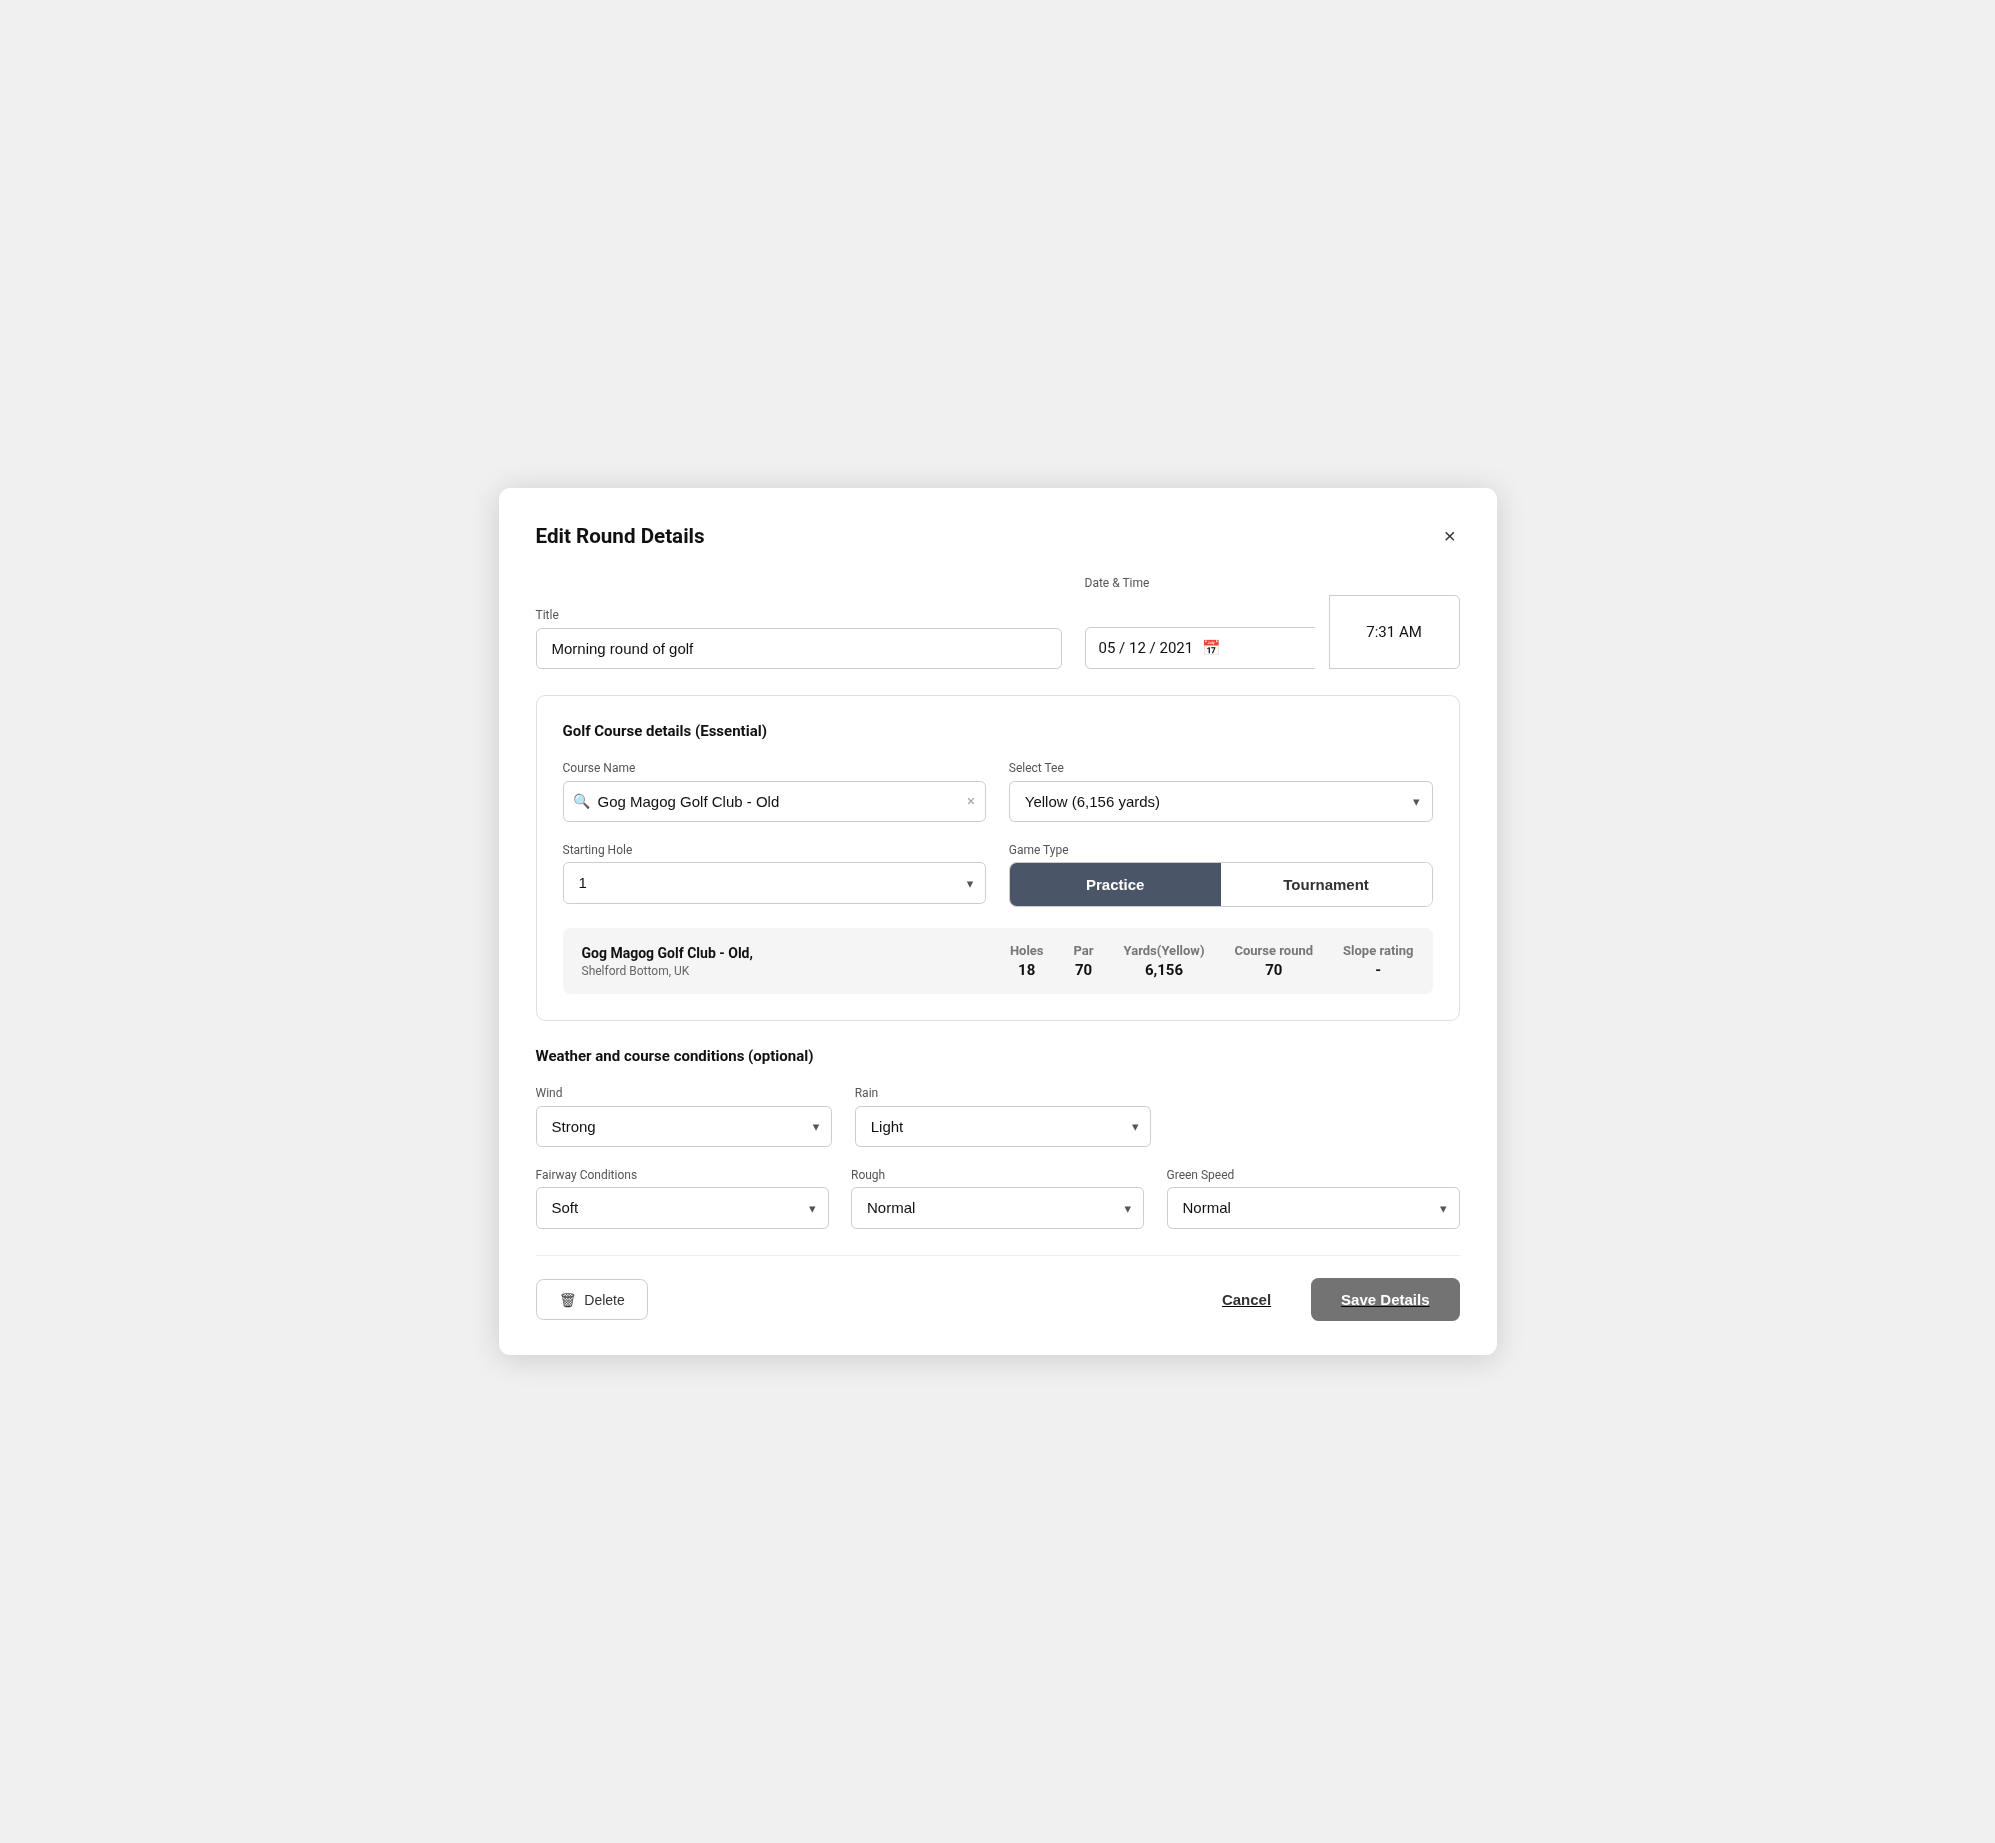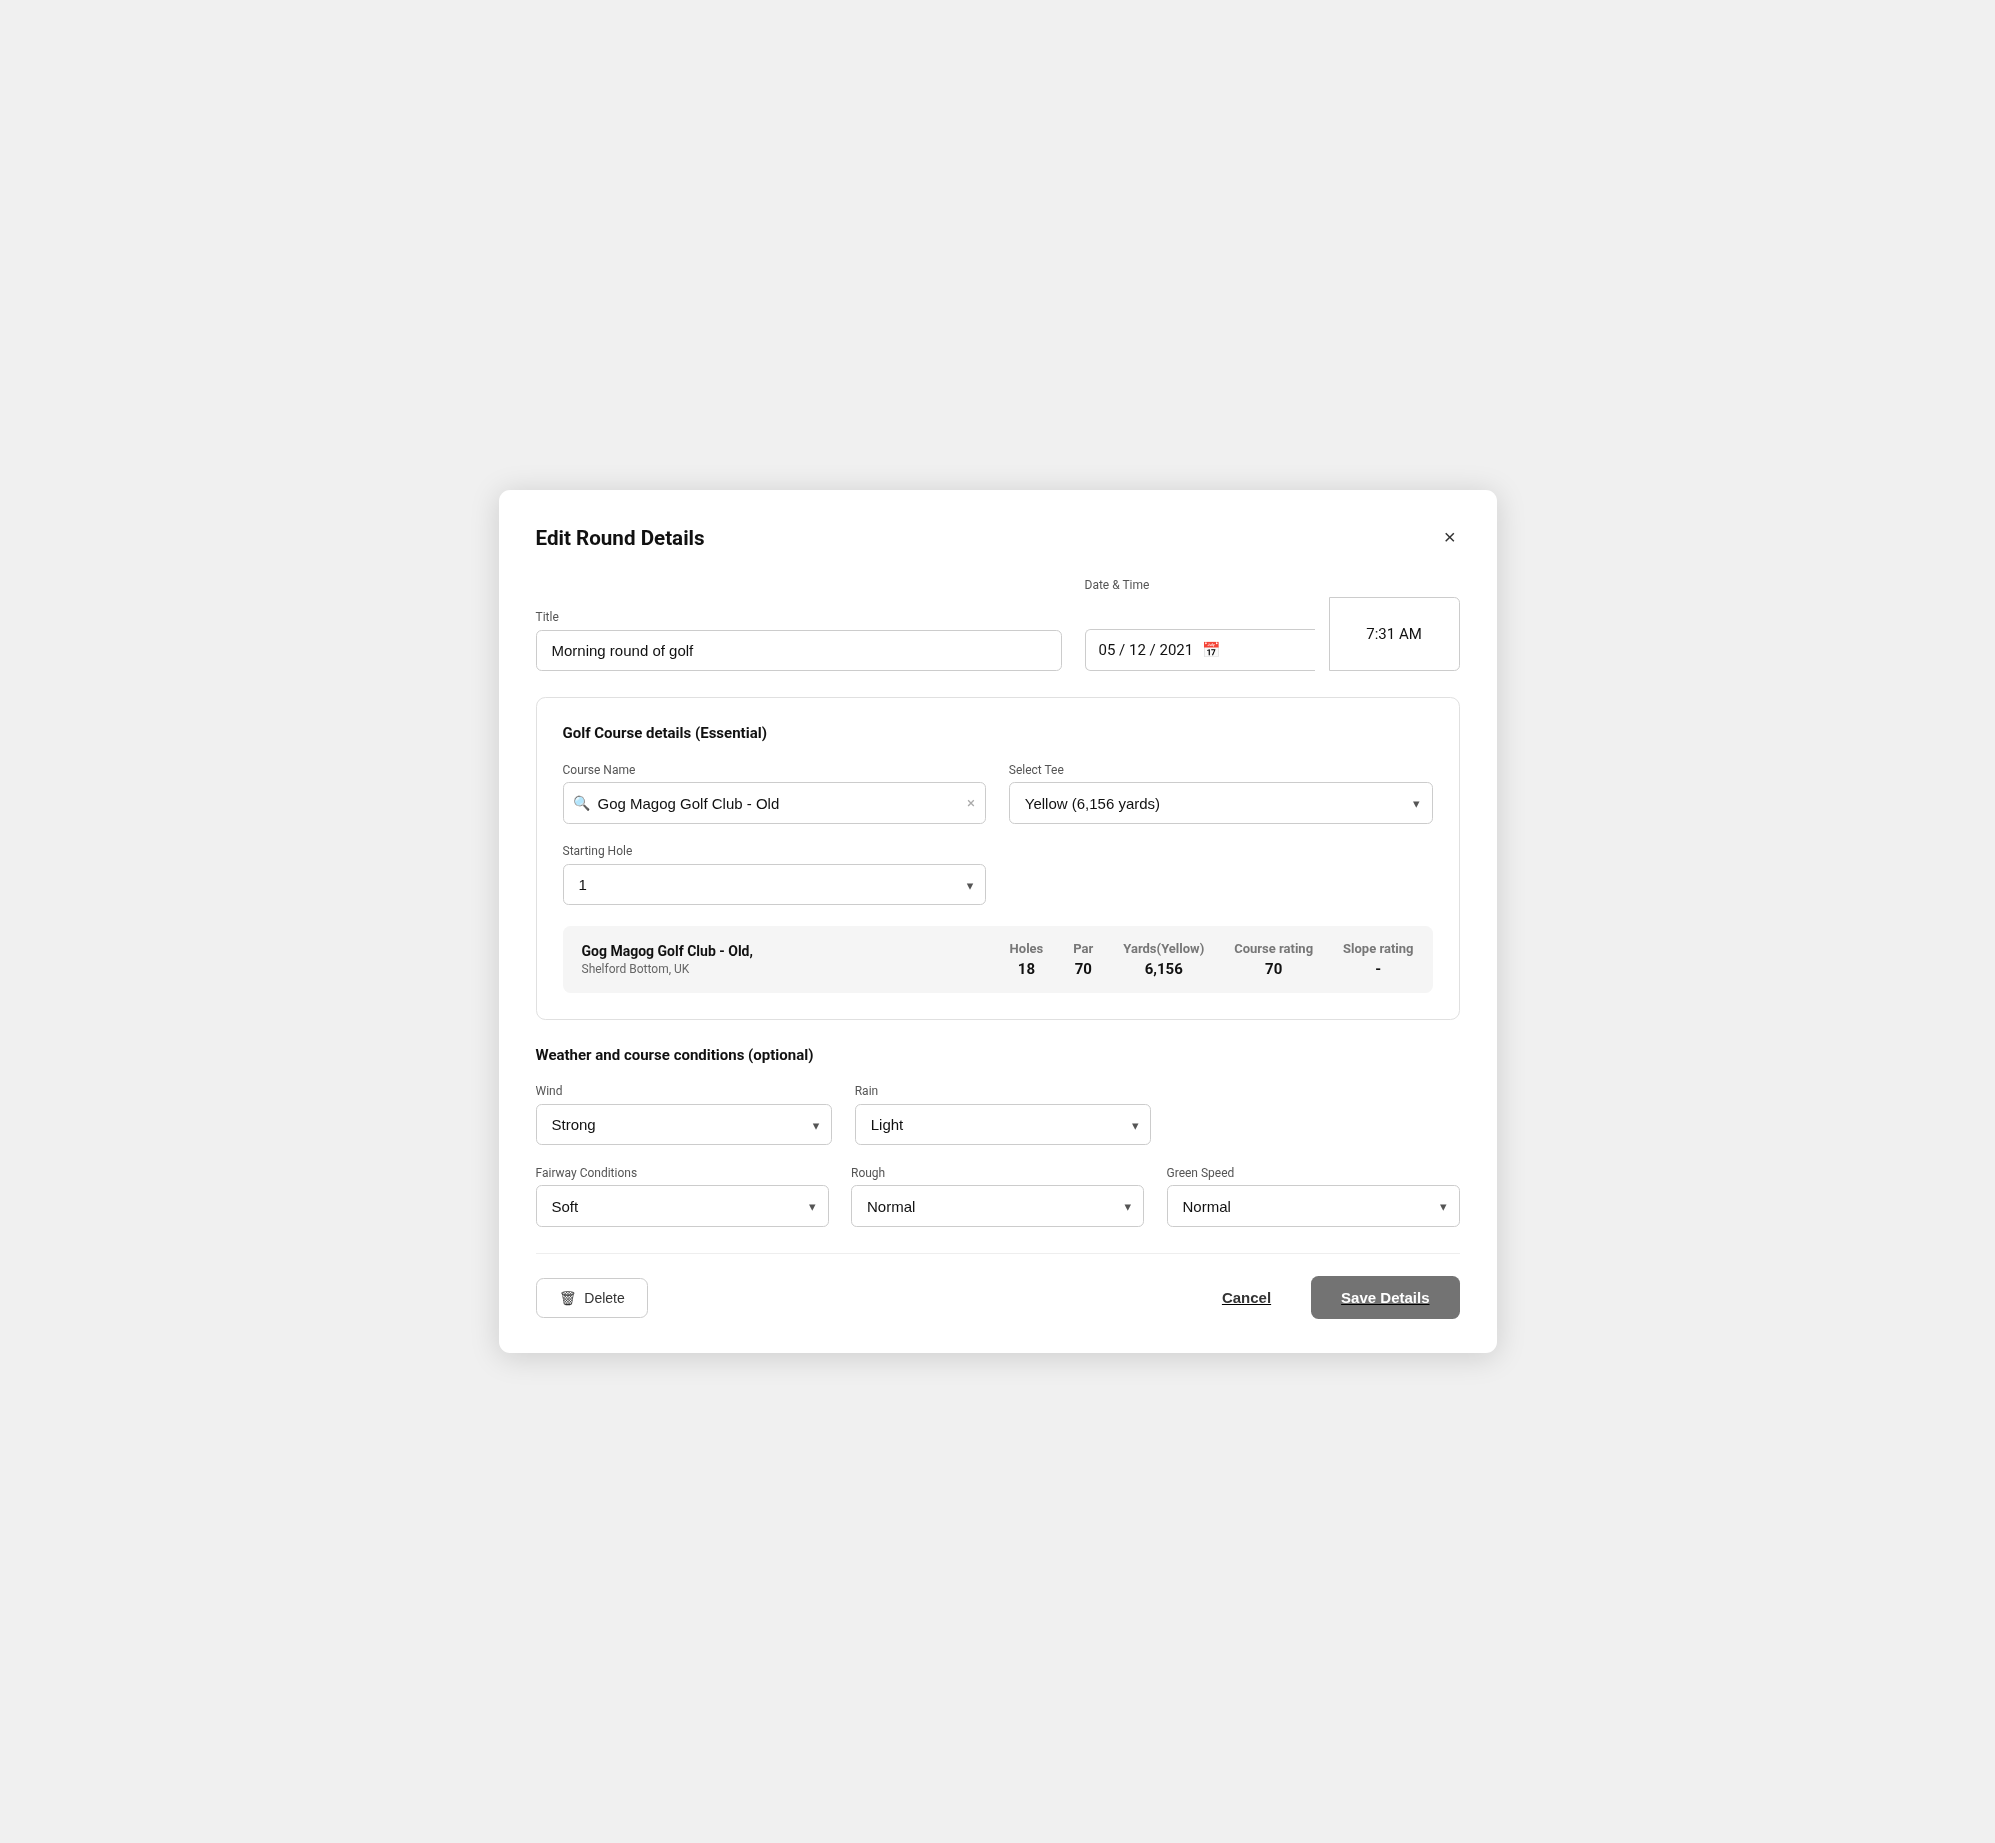--- a/index.html
+++ b/index.html
@@ -366,41 +366,48 @@
         <label class="field-label">Starting Hole</label>
         <div class="select-wrap">
           <select class="select-field">
             <option>1</option>
             <option>10</option>
           </select>
           <span class="chevron-down">▾</span>
         </div>
       </div>
 
+      <div class="field-group">
+        <label class="field-label">Game Type</label>
+        <div class="game-type-toggle">
+          <button class="toggle-btn active">Practice</button>
+          <button class="toggle-btn inactive">Tournament</button>
+        </div>
+      </div>
     </div>
 
     <div class="course-info-bar">
       <div class="course-name-block">
         <div class="course-name-main">Gog Magog Golf Club - Old,</div>
         <div class="course-name-sub">Shelford Bottom, UK</div>
       </div>
       <div class="stat-block">
         <span class="stat-label">Holes</span>
         <span class="stat-value">18</span>
       </div>
       <div class="stat-block">
         <span class="stat-label">Par</span>
         <span class="stat-value">70</span>
       </div>
       <div class="stat-block">
         <span class="stat-label">Yards(Yellow)</span>
         <span class="stat-value">6,156</span>
       </div>
       <div class="stat-block">
-        <span class="stat-label">Course rating</span>
+        <span class="stat-label">Course round</span>
         <span class="stat-value">70</span>
       </div>
       <div class="stat-block">
         <span class="stat-label">Slope rating</span>
         <span class="stat-value">-</span>
       </div>
     </div>
   </div>
 
   <div class="weather-section">

